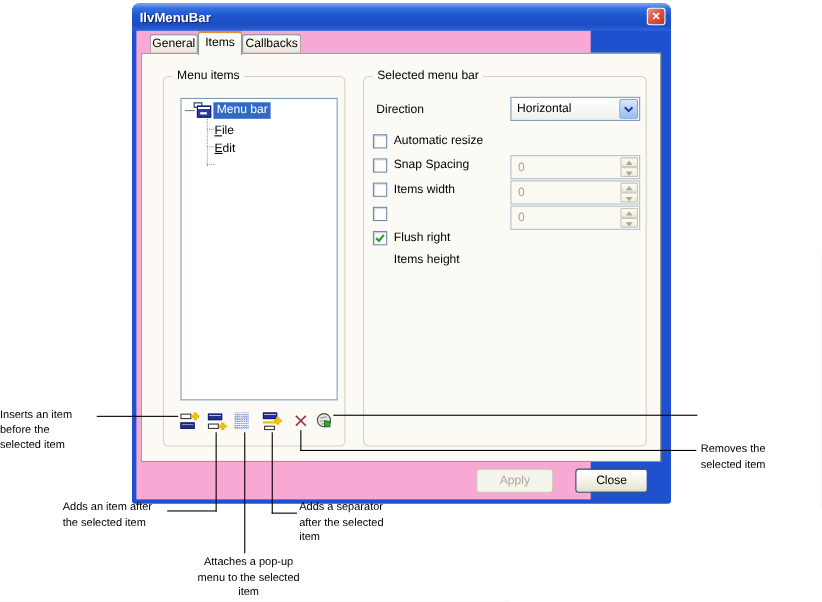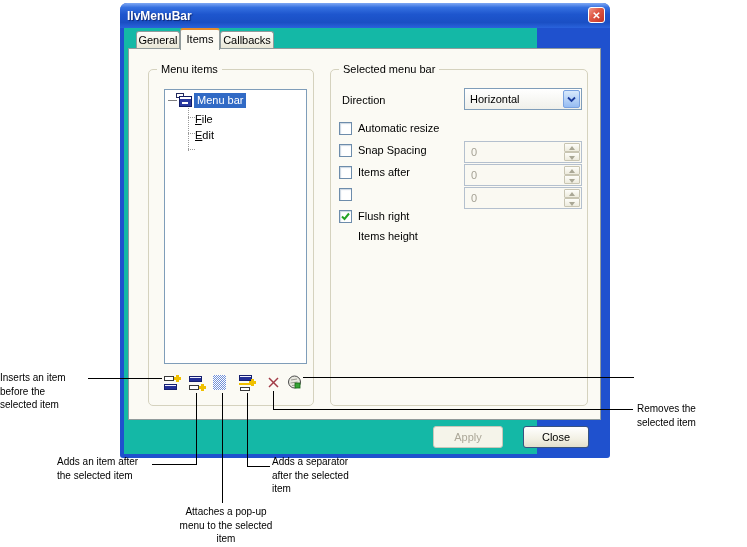--- a/index.html
+++ b/index.html
@@ -11,21 +11,21 @@
   .dialog { position:absolute; left:120px; top:3px; width:490px; height:455px;
             background:#1F51CE; border-radius:7px 7px 3px 3px; z-index:10; }
   .titlebar { position:absolute; left:0; top:0; width:100%; height:25px; border-radius:7px 7px 0 0;
               background:linear-gradient(180deg,#7FA8F4 0%,#3570E0 18%,#1E56CE 45%,#1A4FC4 78%,#2A63DC 100%);
               display:flex; align-items:center; padding:0 7px; }
   .title-text { color:#fff; font-weight:bold; font-size:12px; text-shadow:1px 1px 1px rgba(0,0,40,.55); }
   .close-btn { position:absolute; right:5px; top:4px; width:17px; height:16px; border-radius:3px;
                border:1px solid #fff; color:#fff; font-size:10px; font-weight:bold;
                display:flex; align-items:center; justify-content:center;
                background:linear-gradient(135deg,#F09A8C 0%,#E05A47 40%,#C23325 100%); cursor:default; }
-  .dialog-body { position:absolute; left:4px; top:25px; width:413px; height:426px; background:#14b8a6; }
+  .dialog-body { position:absolute; left:4px; top:25px; width:413px; height:426px; background:#f9a8d4; }
 
   
   .tab { position:absolute; border:1px solid #919B9C; border-bottom:none; border-radius:3px 3px 0 0;
          background:linear-gradient(180deg,#FEFEFB,#F2F1E6 60%,#E8E6D6);
          font-size:11px; text-align:center; z-index:1; }
   .tab-general   { left:12px; top:3px; width:44px; height:17px; line-height:16px; }
   .tab-items     { left:56px; top:0;   width:40px; height:22px; line-height:18px;
                    background:#FBFAF4; border-top:2px solid #E68B2C; z-index:3; }
   .tab-callbacks { left:96px; top:3px; width:54px; height:17px; line-height:16px; }
   .tab-page { position:absolute; left:4px; top:20px; width:473px; height:372px;
@@ -216,21 +216,21 @@
 
           <span class="cb" style="top:74px;"></span>
           <span class="cb-label" style="top:74px;">Snap Spacing</span>
           <div class="spin" style="top:71px;">
             <span class="spin-val">0</span>
             <span class="spin-btn spin-up arr-up"></span>
             <span class="spin-btn spin-dn arr-dn"></span>
           </div>
 
           <span class="cb" style="top:96px;"></span>
-          <span class="cb-label" style="top:96px;">Items after</span>
+          <span class="cb-label" style="top:96px;">Items width</span>
           <div class="spin" style="top:94px;">
             <span class="spin-val">0</span>
             <span class="spin-btn spin-up arr-up"></span>
             <span class="spin-btn spin-dn arr-dn"></span>
           </div>
 
           <span class="cb" style="top:118px;"></span>
           <span class="cb-label" style="top:118px;margin-top:42px;">Items height</span>
           <div class="spin" style="top:117px;">
             <span class="spin-val">0</span>

